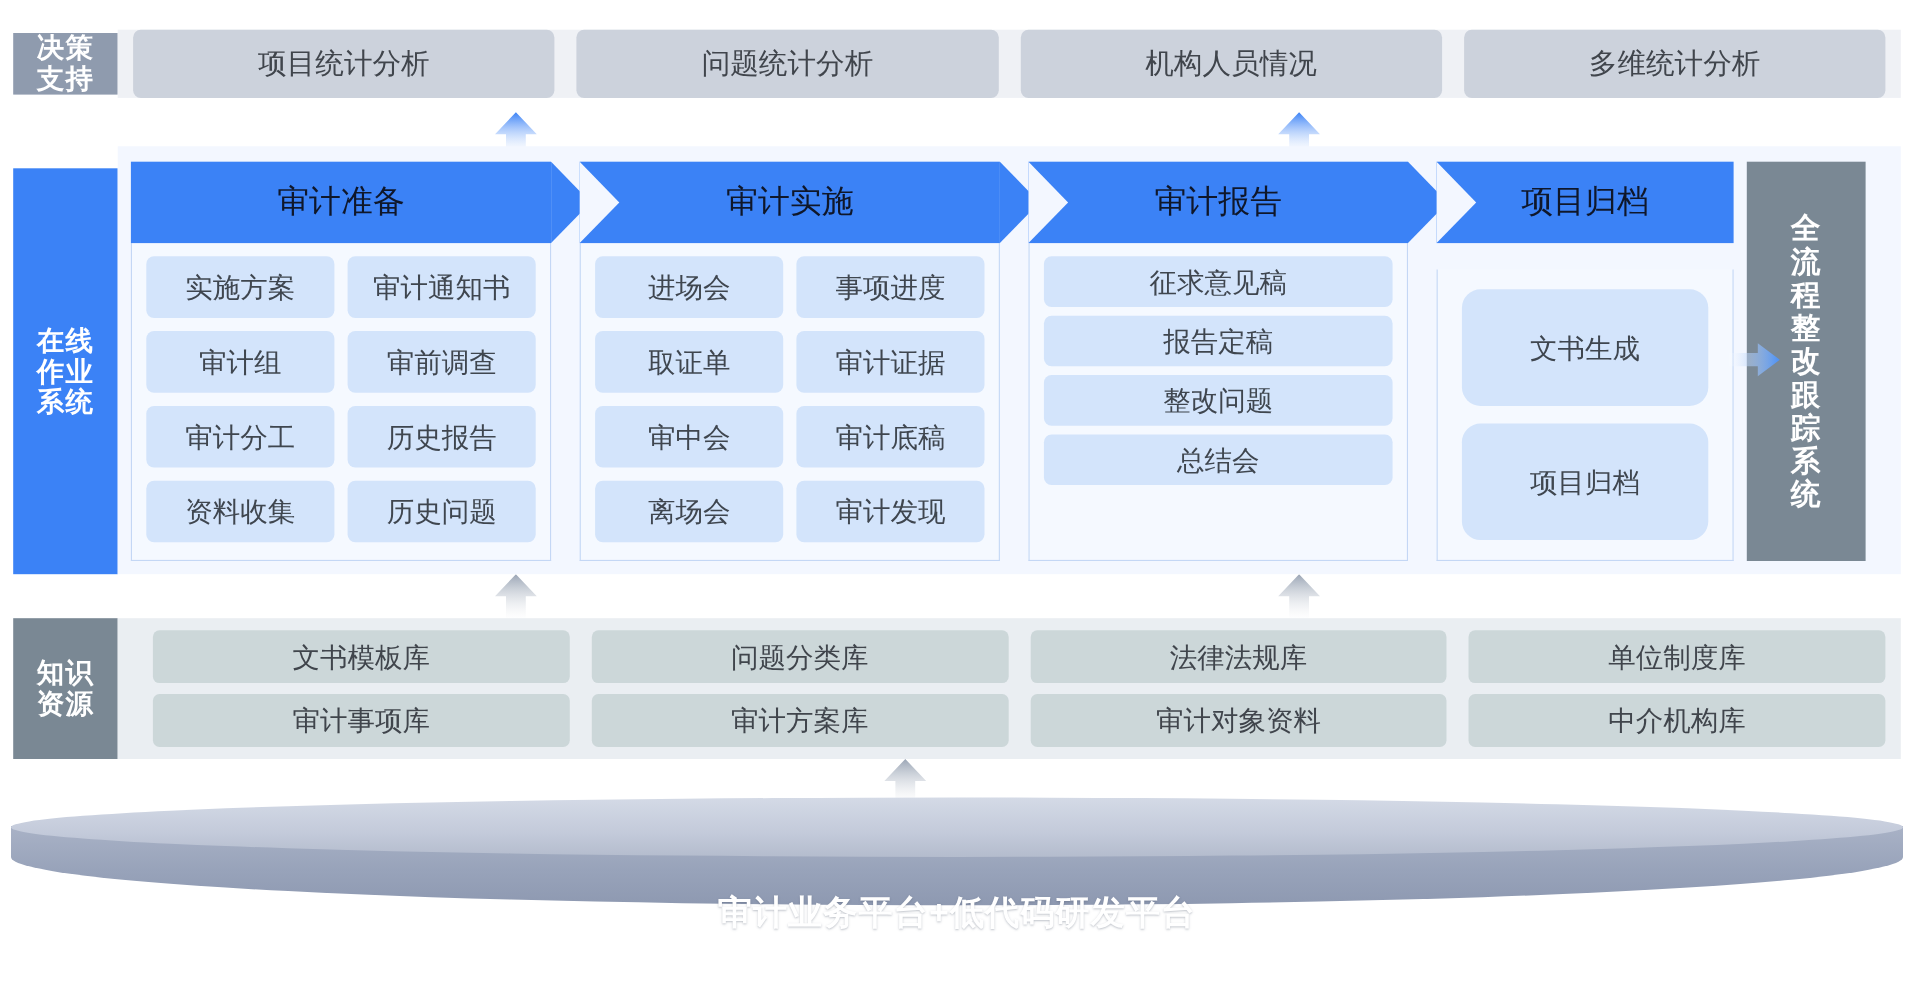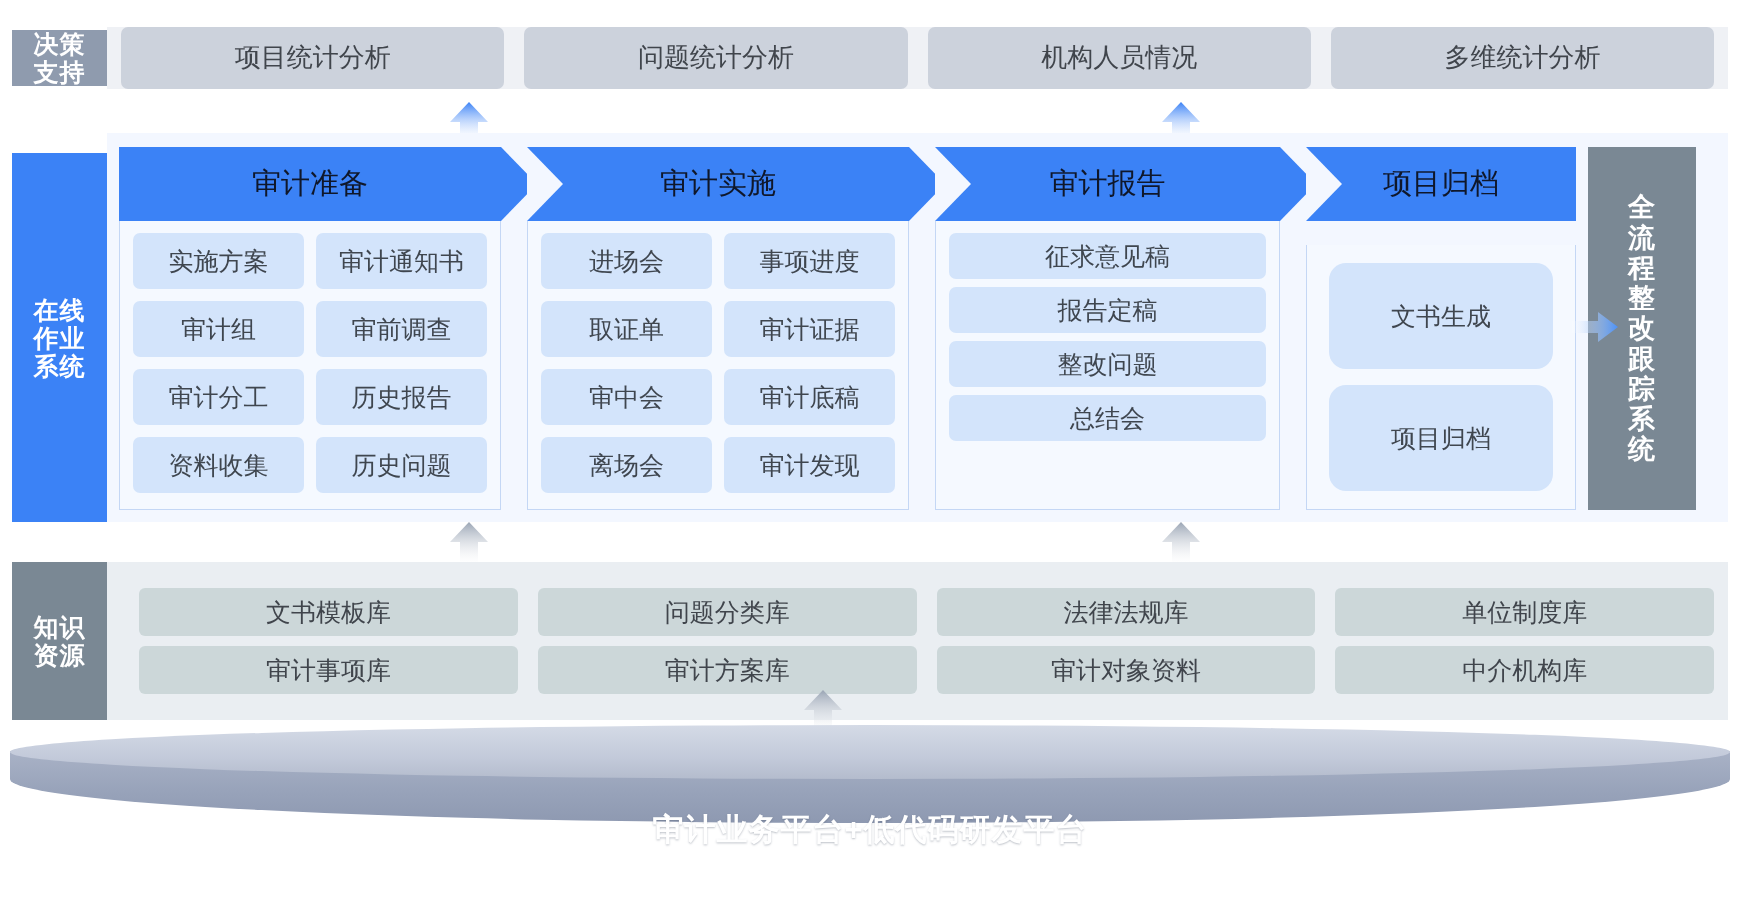--- a/index.html
+++ b/index.html
@@ -191,21 +191,21 @@
   .phase.p2 { width: 382px; margin-left: 26px; }
   .phase.p3 { width: 345px; margin-left: 26px; }
   .phase.p4 { width: 270px; margin-left: 26px; gap: 24px; }
 
   
   .row-knowledge {
     position: absolute;
     left: 12px;
     top: 562px;
     width: 1716px;
-    height: 158px;
+    height: 128px;
     display: flex;
     align-items: stretch;
   }
   .knowledge-body {
     flex: 1 1 auto;
     background: #eaeef2;
     display: flex;
     flex-direction: column;
     justify-content: center;
     gap: 10px;

